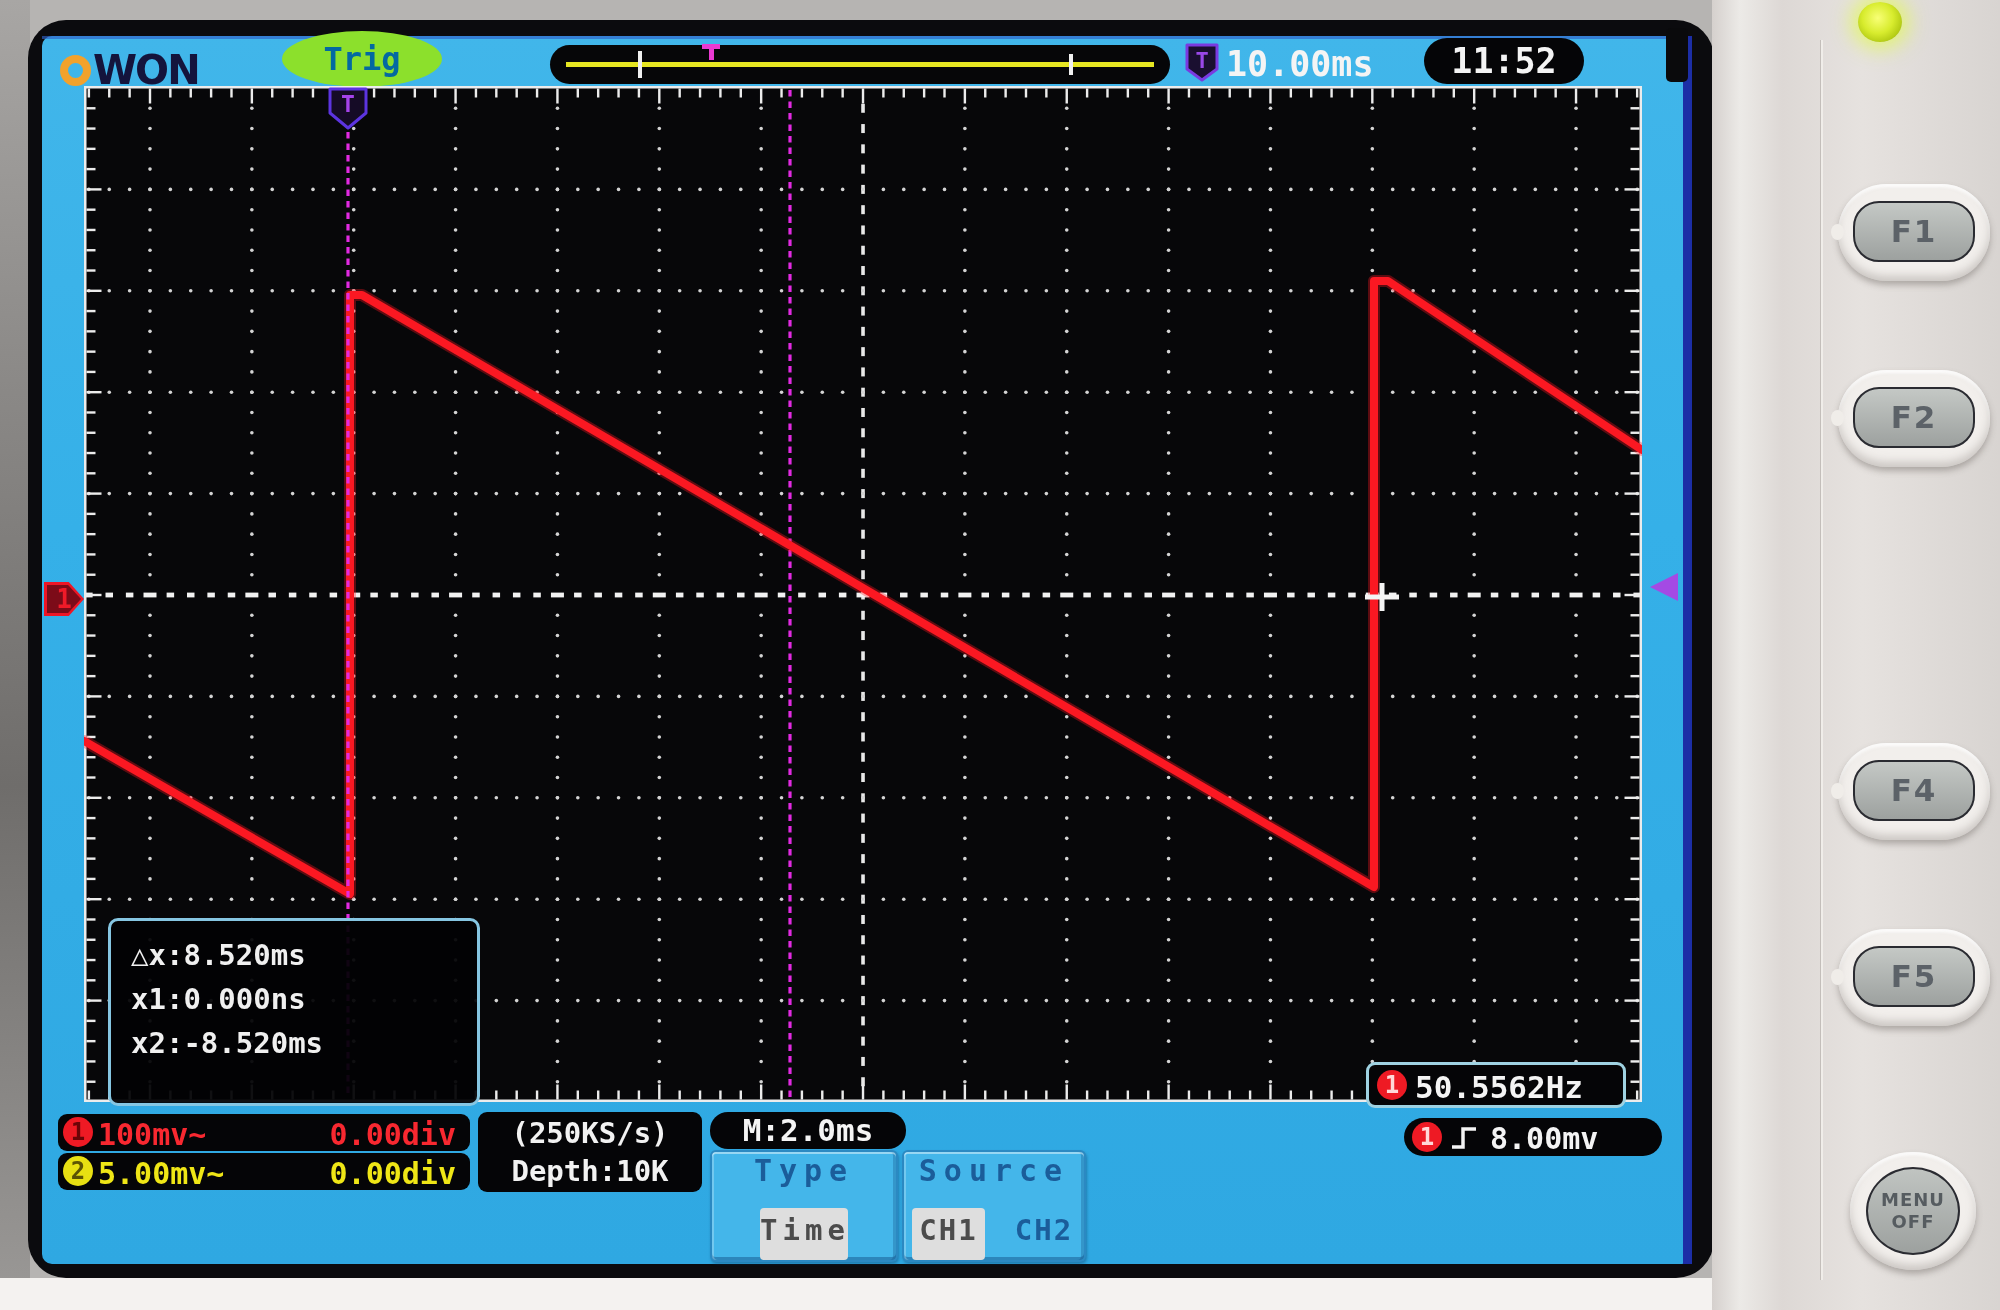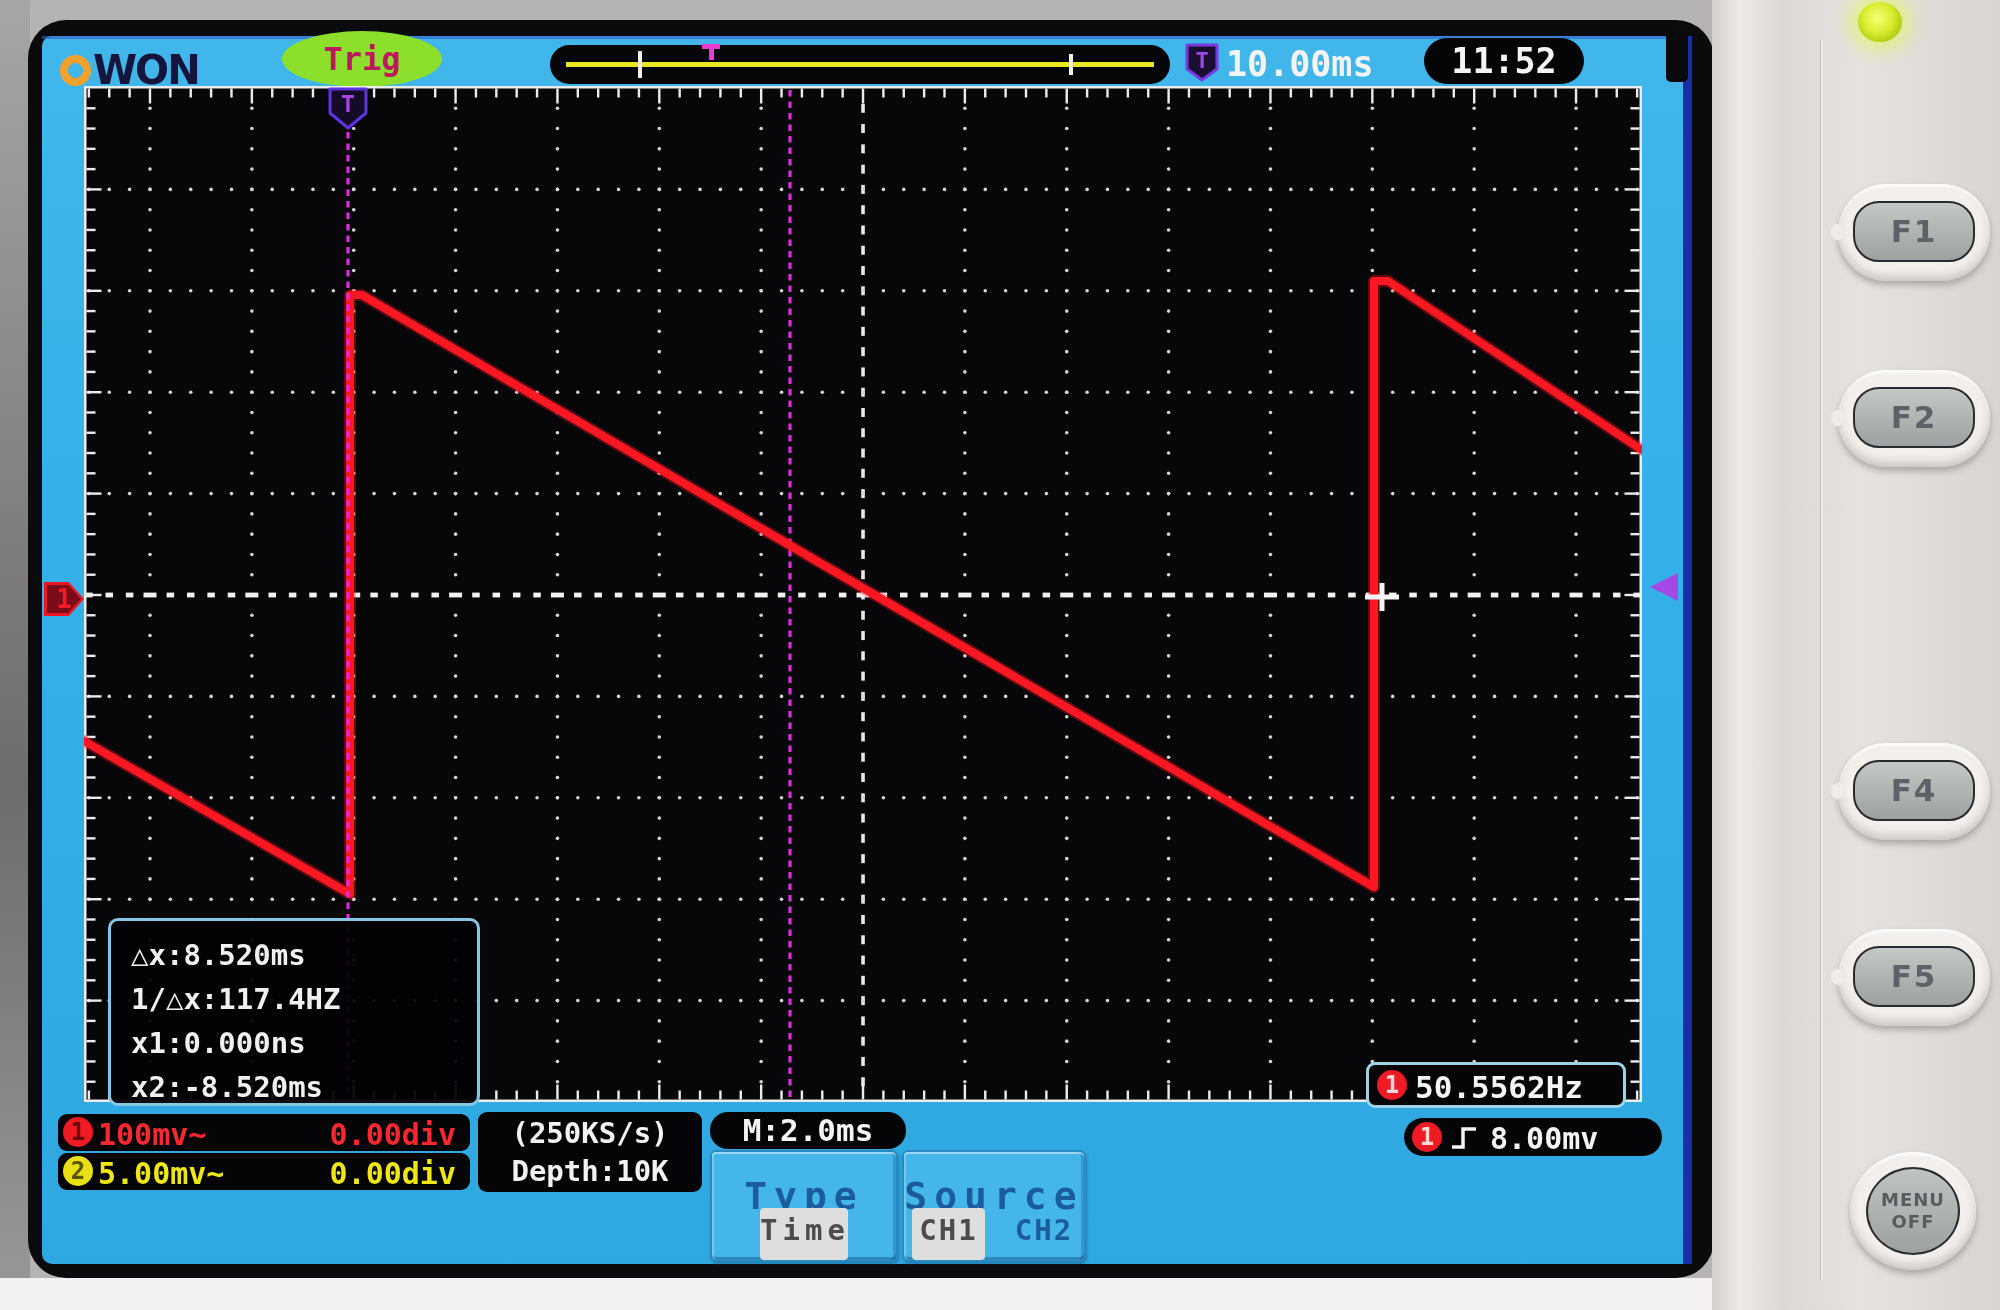--- a/index.html
+++ b/index.html
@@ -14,21 +14,21 @@
   .screen { left:42px; top:36px; width:1650px; height:1228px; border-radius:10px;
      background:linear-gradient(180deg,#41b6ea 0%,#35b0e8 40%,#2fa8e2 100%); }
   .screen-topline { left:42px; top:36px; width:1650px; height:3px; background:#2f62c8; opacity:.65; }
   .screen-right-stripe { left:1683px; top:36px; width:9px; height:1228px; background:#1c2ea6; }
 
   
   .logo { left:60px; top:50px; height:40px; display:flex; align-items:center; }
   .logo-o { width:31px; height:31px; border:8px solid #f2a22c; border-radius:50%; }
   .logo-won { font-family:"DejaVu Sans", sans-serif; font-weight:bold; font-size:40px; color:#14143c; letter-spacing:-2px; margin-left:2px; }
   .trig-pill { left:282px; top:31px; width:160px; height:56px; background:#8ce02c; border-radius:50%;
-     text-align:center; line-height:56px; font-size:32px; font-weight:bold; color:#be185d; }
+     text-align:center; line-height:56px; font-size:32px; font-weight:bold; color:#0369a1; }
   .slider { left:550px; top:45px; width:620px; height:39px; background:#060608; border-radius:20px; }
   .slider-line { left:16px; top:17px; width:588px; height:5px; background:#e6e622; }
   .slider-tick1 { left:88px; top:6px; width:4px; height:27px; background:#f0f0f0; }
   .slider-tick2 { left:519px; top:9px; width:4px; height:21px; background:#f0f0f0; }
   .mini-t-bar { left:152px; top:-1px; width:18px; height:5px; background:#ea3ad2; }
   .mini-t-stem { left:159px; top:4px; width:5px; height:11px; background:#ea3ad2; }
   .tb-text { left:1226px; top:44px; font-size:35px; font-weight:bold; color:#f4f4f4; }
   .clock-pill { left:1424px; top:38px; width:160px; height:46px; background:#050507; border-radius:23px;
      text-align:center; line-height:46px; font-size:35px; font-weight:bold; color:#f4f4f4; }
   .battery { left:1666px; top:28px; width:22px; height:54px; background:#0a0a0c; border-radius:5px; }
@@ -71,21 +71,21 @@
   .edge-icon { position:absolute; left:46px; top:5px; }
 
   
   .menu-btn { top:1150px; height:112px; background:#44b6ea; border-radius:6px;
      border:2px solid rgba(23,100,160,.55);
      box-shadow: inset 0 2px 0 rgba(255,255,255,.45), inset 2px 0 0 rgba(255,255,255,.25),
                  inset 0 -3px 0 rgba(15,75,130,.45), inset -3px 0 0 rgba(15,75,130,.3),
                  1px 2px 3px rgba(10,60,100,.4); }
   .menu-type { left:710px; width:188px; }
   .menu-source { left:902px; width:184px; }
-  .menu-label { margin-top:22px; text-align:center; font-size:38px; font-weight:bold; color:#1b5d9a; letter-spacing:7px; }
+  .menu-label { margin-top:1px; text-align:center; font-size:30px; font-weight:bold; color:#1b5d9a; letter-spacing:7px; }
   .chip { position:absolute; top:56px; height:52px; background:#dedede; border-radius:4px;
      text-align:center; line-height:44px; font-size:29px; font-weight:bold; color:#4c4c4c; letter-spacing:5px; }
   .chip-time { left:48px; width:88px; }
   .chip-ch1 { left:8px; width:73px; letter-spacing:2px; }
   .ch2-label { position:absolute; left:103px; top:56px; width:74px; text-align:center; line-height:44px;
      font-size:29px; font-weight:bold; color:#1b5d9a; letter-spacing:2px; }
 
   
   .bezel { left:1712px; top:0; width:288px; height:1310px;
      background:linear-gradient(90deg,#d5d0cd 0px,#eceae7 28px,#ddd8d5 70px,#e6e2df 150px,#d8d4d1 288px); }
@@ -1831,21 +1831,20 @@
       <rect x="1295.5" y="497" width="5" height="28" fill="#f4f4f4"></rect>
     </svg>
 
   <div class="abs ch1-marker">
     <div class="abs ch1-marker-inner">1</div>
   </div>
   <div class="abs trig-arrow"></div>
 
   <div class="abs cursor-box">
     <div>△x:8.520ms</div>
-    <div>1/△x:117.4HZ</div>
     <div>x1:0.000ns</div>
     <div>x2:-8.520ms</div>
   </div>
 
   <div class="abs freq-badge">
     <div class="circ circ-red-w">1</div>
     <div class="val">50.5562Hz</div>
   </div>
 
   <div class="abs ch-row" style="top:1114px">

